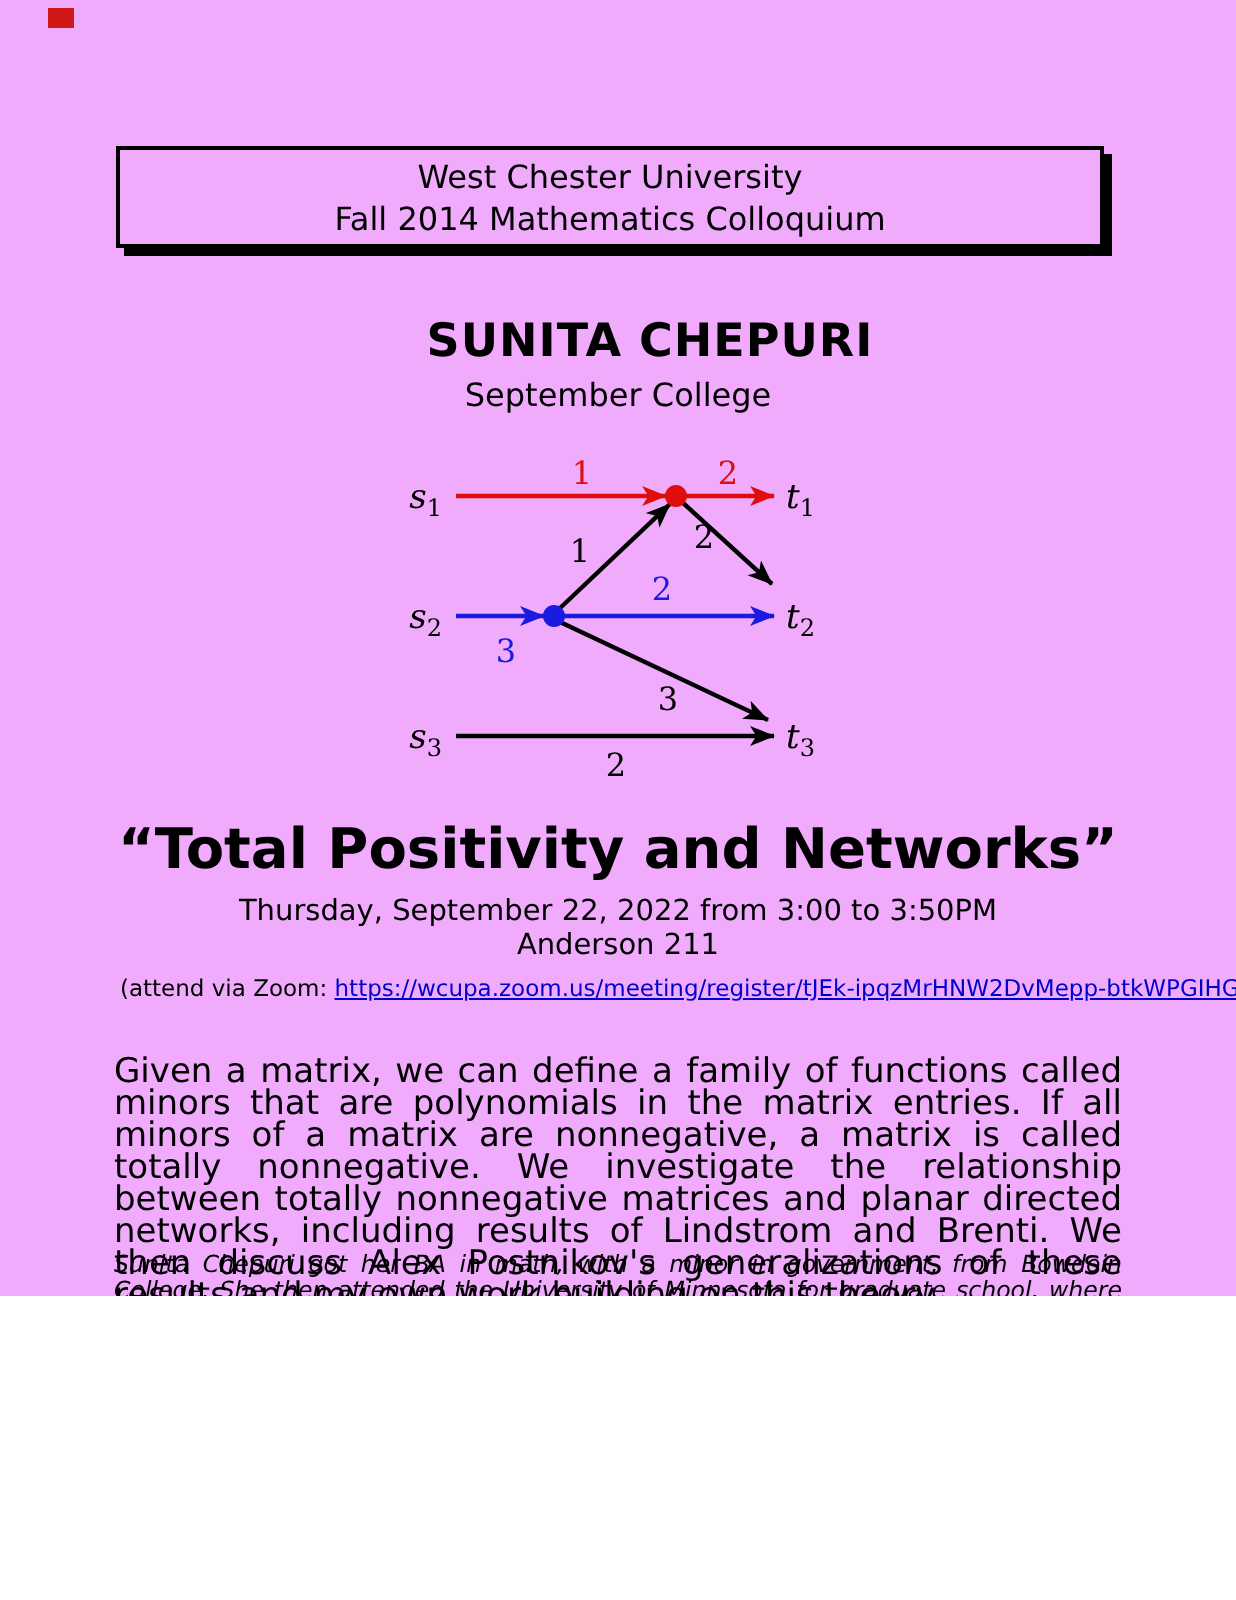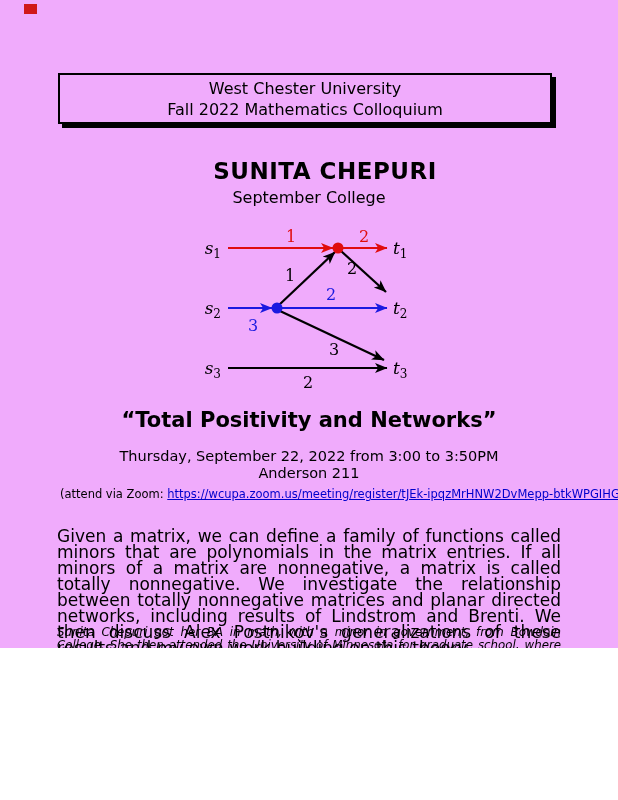--- a/index.html
+++ b/index.html
@@ -19,21 +19,21 @@
     text-align:center;
     font-size:16px;line-height:21px;
     padding-top:3px;
   }
   .presents{position:absolute;left:0;top:134px;width:618px;text-align:center;font-size:12.5px;}
   .speaker-name{position:absolute;left:0;top:158px;width:618px;text-align:center;
     font-size:23px;font-weight:bold;letter-spacing:0.5px;padding-left:16px;}
   .speaker-affil{position:absolute;left:0;top:188px;width:618px;text-align:center;font-size:16px;}
   .diagram{position:absolute;left:0;top:222px;width:618px;height:178px;}
   .talk-title{position:absolute;left:0;top:408px;width:618px;text-align:center;
-    font-size:21px;font-weight:bold;}
+    font-size:28px;font-weight:bold;}
   .talk-when{position:absolute;left:0;top:448px;width:618px;text-align:center;font-size:14.5px;}
   .talk-where{position:absolute;left:0;top:465px;width:618px;text-align:center;font-size:14.5px;}
   .zoom-line{position:absolute;left:60px;top:487px;width:556px;font-size:11.5px;white-space:nowrap;}
   .zoom-line a{color:#0000cc;text-decoration:underline;}
   .abstract{position:absolute;left:57px;top:511px;width:504px;
     font-size:17px;line-height:16px;text-align:justify;}
   .bio{position:absolute;left:57px;top:614px;width:504px;
     font-size:11.8px;line-height:13.6px;text-align:justify;font-style:italic;}
   .footer{position:absolute;left:0;top:712px;width:618px;text-align:center;
     font-size:14px;font-weight:bold;}
@@ -42,21 +42,21 @@
 </style>
 </head>
 <body>
 
 <div class="page">
 
   <div class="corner-mark" style="background: rgb(208, 24, 24);"></div>
 
   <div class="header-box">
     <div>West Chester University</div>
-    <div>Fall 2022 Mathematics Colloquium</div>
+    <div>Fall 2014 Mathematics Colloquium</div>
   </div>
 
 
   <div class="speaker-name">SUNITA CHEPURI</div>
   <div class="speaker-affil">September College</div>
 
   <svg class="diagram" viewBox="0 0 618 178">
       <defs>
         <marker id="arw0" markerUnits="userSpaceOnUse" markerWidth="14" markerHeight="11" refX="12" refY="5" orient="auto">
           <path d="M0,0 L12.5,5 L0,10 L3.2,5 Z" fill="#e00d0d"></path>

